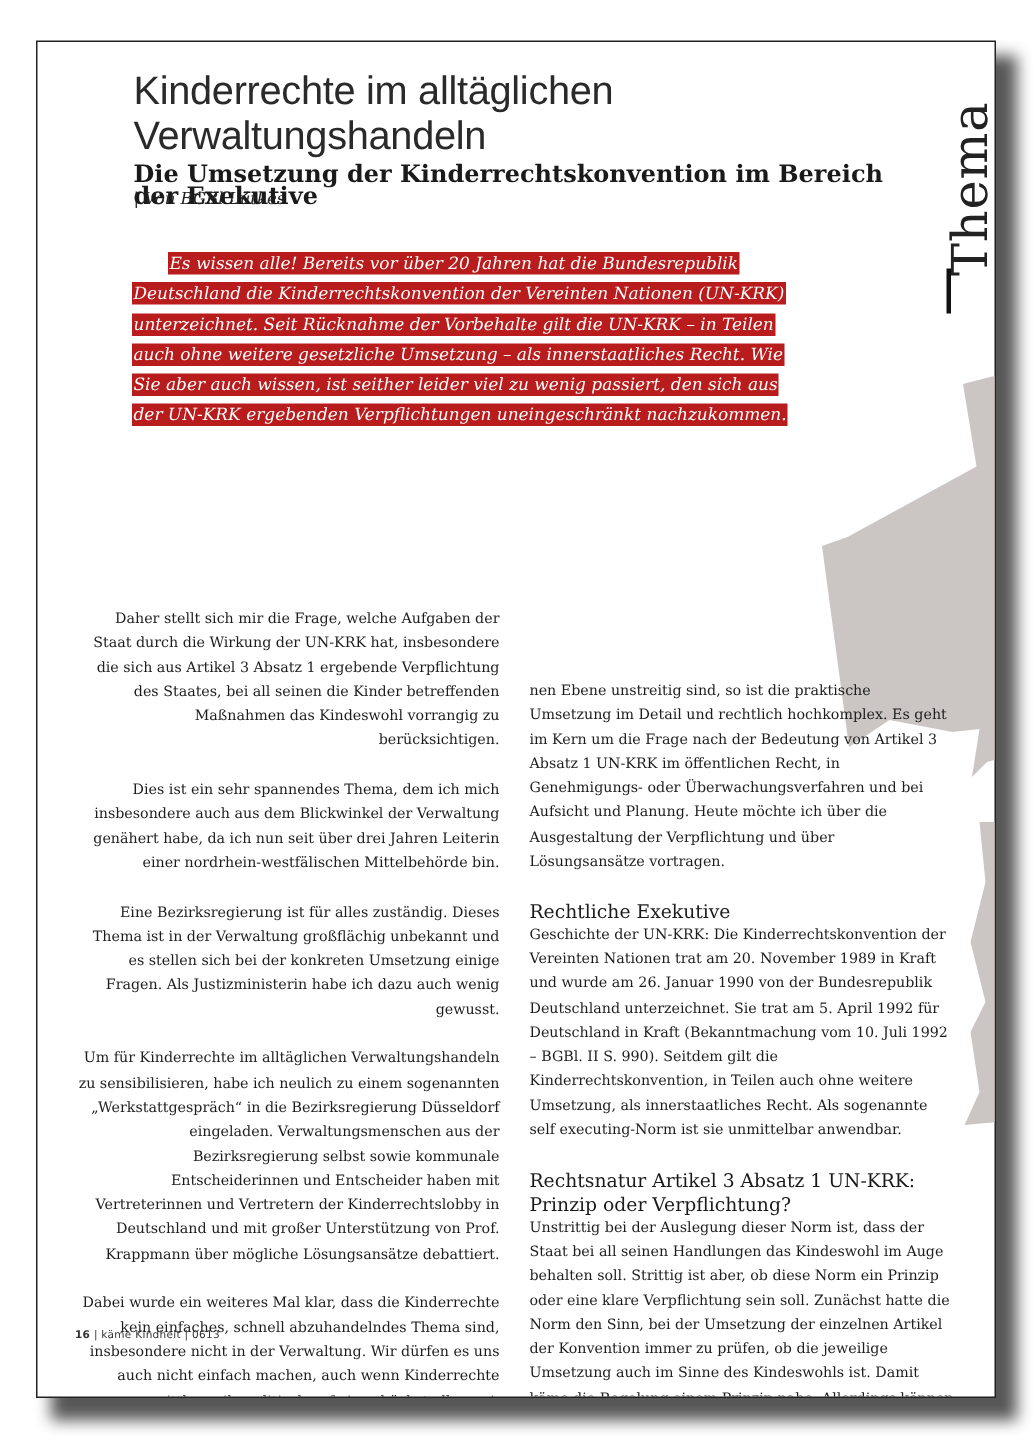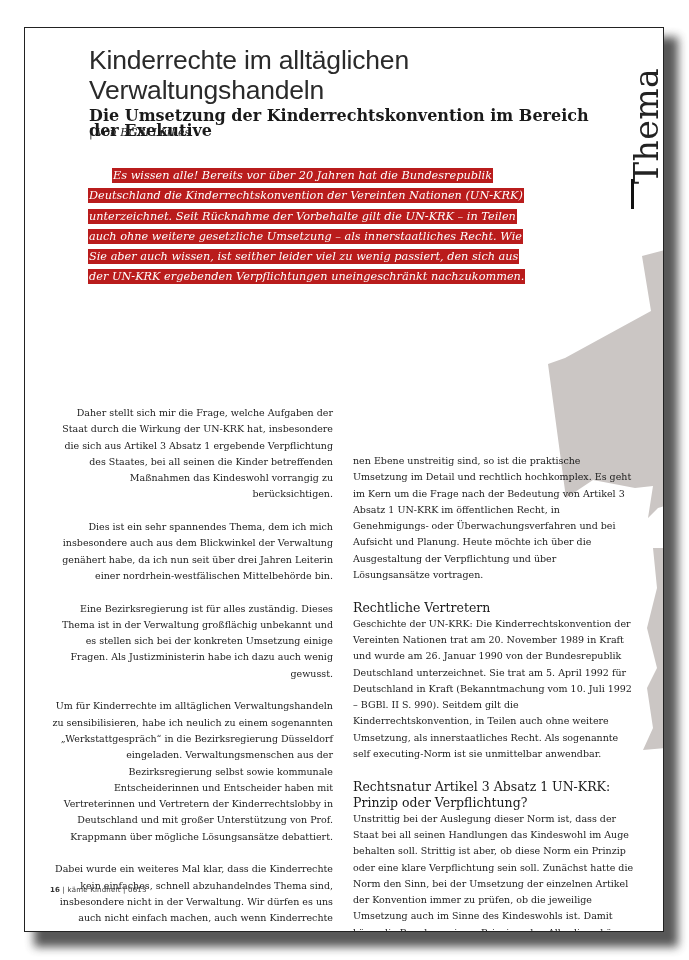--- a/index.html
+++ b/index.html
@@ -97,21 +97,21 @@
   <div class="col col1">
     <p>Daher stellt sich mir die Frage, welche Aufgaben der Staat durch die Wirkung der UN-KRK hat, insbesondere die sich aus Artikel 3 Absatz 1 ergebende Verpflichtung des Staates, bei all seinen die Kinder betreffenden Maßnahmen das Kindeswohl vorrangig zu berücksichtigen.</p>
     <p>Dies ist ein sehr spannendes Thema, dem ich mich insbesondere auch aus dem Blickwinkel der Verwaltung genähert habe, da ich nun seit über drei Jahren Leiterin einer nordrhein-westfälischen Mittelbehörde bin.</p>
     <p>Eine Bezirksregierung ist für alles zuständig. Dieses Thema ist in der Verwaltung großflächig unbekannt und es stellen sich bei der konkreten Umsetzung einige Fragen. Als Justizministerin habe ich dazu auch wenig gewusst.</p>
     <p>Um für Kinderrechte im alltäglichen Verwaltungshandeln zu sensibilisieren, habe ich neulich zu einem sogenannten „Werkstattgespräch“ in die Bezirksregierung Düsseldorf eingeladen. Verwaltungsmenschen aus der Bezirksregierung selbst sowie kommunale Entscheiderinnen und Entscheider haben mit Vertreterinnen und Vertretern der Kinderrechtslobby in Deutschland und mit großer Unterstützung von Prof. Krappmann über mögliche Lösungsansätze debattiert.</p>
     <p>Dabei wurde ein weiteres Mal klar, dass die Kinderrechte kein einfaches, schnell abzuhandelndes Thema sind, insbesondere nicht in der Verwaltung. Wir dürfen es uns auch nicht einfach machen, auch wenn Kinderrechte mittlerweile politisch auf einer höchst allgemei-</p>
   </div>
 
   <div class="col col2">
     <p>nen Ebene unstreitig sind, so ist die praktische Umsetzung im Detail und rechtlich hochkomplex. Es geht im Kern um die Frage nach der Bedeutung von Artikel 3 Absatz 1 UN-KRK im öffentlichen Recht, in Genehmigungs- oder Überwachungsverfahren und bei Aufsicht und Planung. Heute möchte ich über die Ausgestaltung der Verpflichtung und über Lösungsansätze vortragen.</p>
-    <h3>Rechtliche Vertretern</h3>
+    <h3>Rechtliche Exekutive</h3>
     <p>Geschichte der UN-KRK: Die Kinderrechtskonvention der Vereinten Nationen trat am 20. November 1989 in Kraft und wurde am 26. Januar 1990 von der Bundesrepublik Deutschland unterzeichnet. Sie trat am 5. April 1992 für Deutschland in Kraft (Bekanntmachung vom 10. Juli 1992 – BGBl. II S. 990). Seitdem gilt die Kinderrechtskonvention, in Teilen auch ohne weitere Umsetzung, als innerstaatliches Recht. Als sogenannte self executing-Norm ist sie unmittelbar anwendbar.</p>
     <h3>Rechtsnatur Artikel 3 Absatz 1 UN-KRK: Prinzip oder Verpflichtung?</h3>
     <p>Unstrittig bei der Auslegung dieser Norm ist, dass der Staat bei all seinen Handlungen das Kindeswohl im Auge behalten soll. Strittig ist aber, ob diese Norm ein Prinzip oder eine klare Verpflichtung sein soll. Zunächst hatte die Norm den Sinn, bei der Umsetzung der einzelnen Artikel der Konvention immer zu prüfen, ob die jeweilige Umsetzung auch im Sinne des Kindeswohls ist. Damit käme die Regelung einem Prinzip nahe. Allerdings können Prinzipien oder Leitlinien schnell verwässern; sie sind nicht so streng zu sehen und lassen häufig Ausnahmen zu.</p>
   </div>
 
   <div class="footer">
     <b>16</b>
     <span> | </span>
     <span>käme Kindheit</span>
     <span> | </span>

